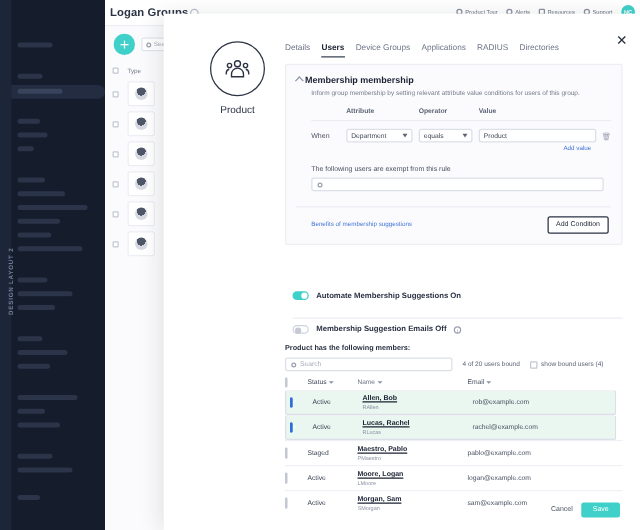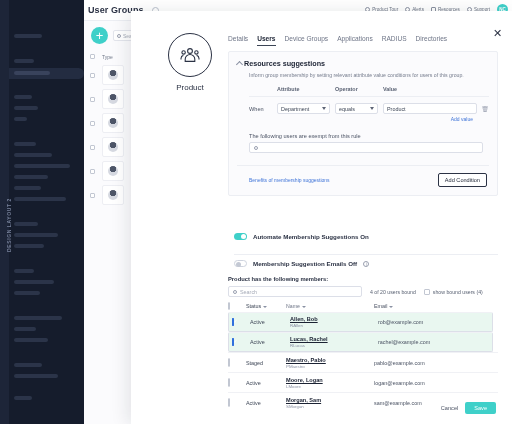--- a/index.html
+++ b/index.html
@@ -293,21 +293,21 @@
     <div class="list-row" style="top:183px;">
       <span class="row-check"></span>
       <span class="list-card">
           <span class="mini-avatar"></span>
         </span>
       <span class="list-skel" style="width:48px;"></span>
     </div>
   </div>
 
   <div id="topbar">
-    <div id="page-title">User Groups</div>
+    <div id="page-title">Logan Groups</div>
     <div id="title-help"></div>
     <div id="topnav">
       <div class="topnav-item">
         <span class="tn-ico circle"></span>
         <span>Product Tour</span>
       </div>
       <div class="topnav-item">
         <span class="tn-ico circle"></span>
         <span>Alerts</span>
       </div>
@@ -349,21 +349,21 @@
       <div class="tab active">Users</div>
       <div class="tab">Device Groups</div>
       <div class="tab">Applications</div>
       <div class="tab">RADIUS</div>
       <div class="tab">Directories</div>
     </div>
 
     <div id="card">
       <div>
         <span class="chev"></span>
-        <span id="card-title">Resources suggestions</span>
+        <span id="card-title">Membership membership</span>
       </div>
       <div id="card-desc">Inform group membership by setting relevant attribute value conditions for users of this group.</div>
 
       <div id="cond-table">
         <div class="cond-head">
           <span class="c-when"></span>
           <span class="c-attr">Attribute</span>
           <span class="c-op">Operator</span>
           <span class="c-val">Value</span>
           <span style="width:12px;"></span>

